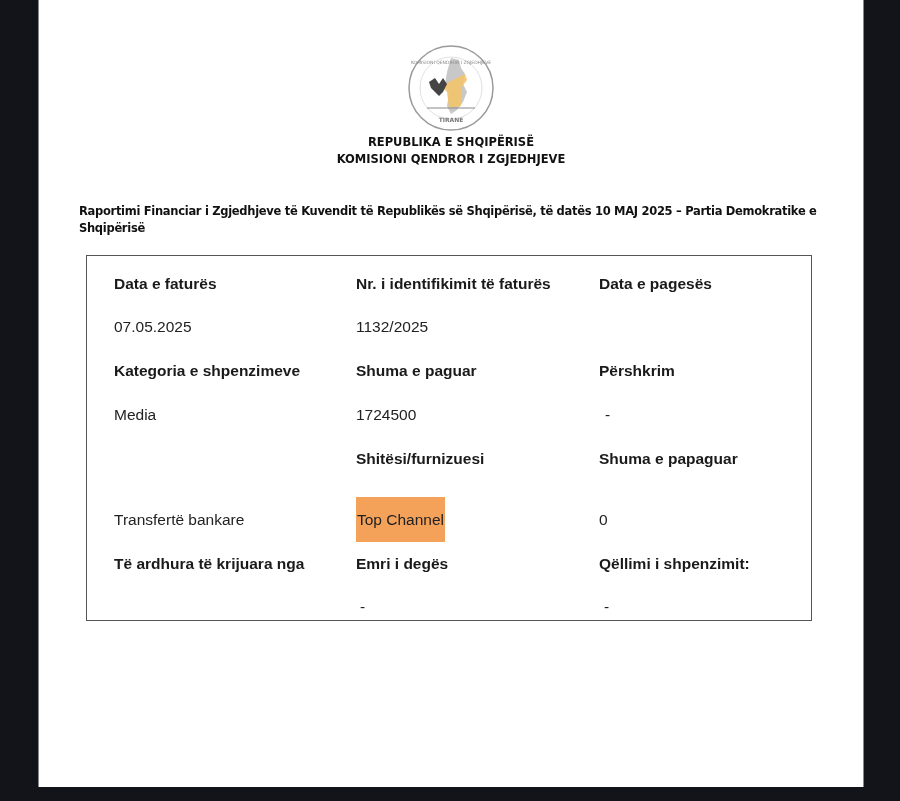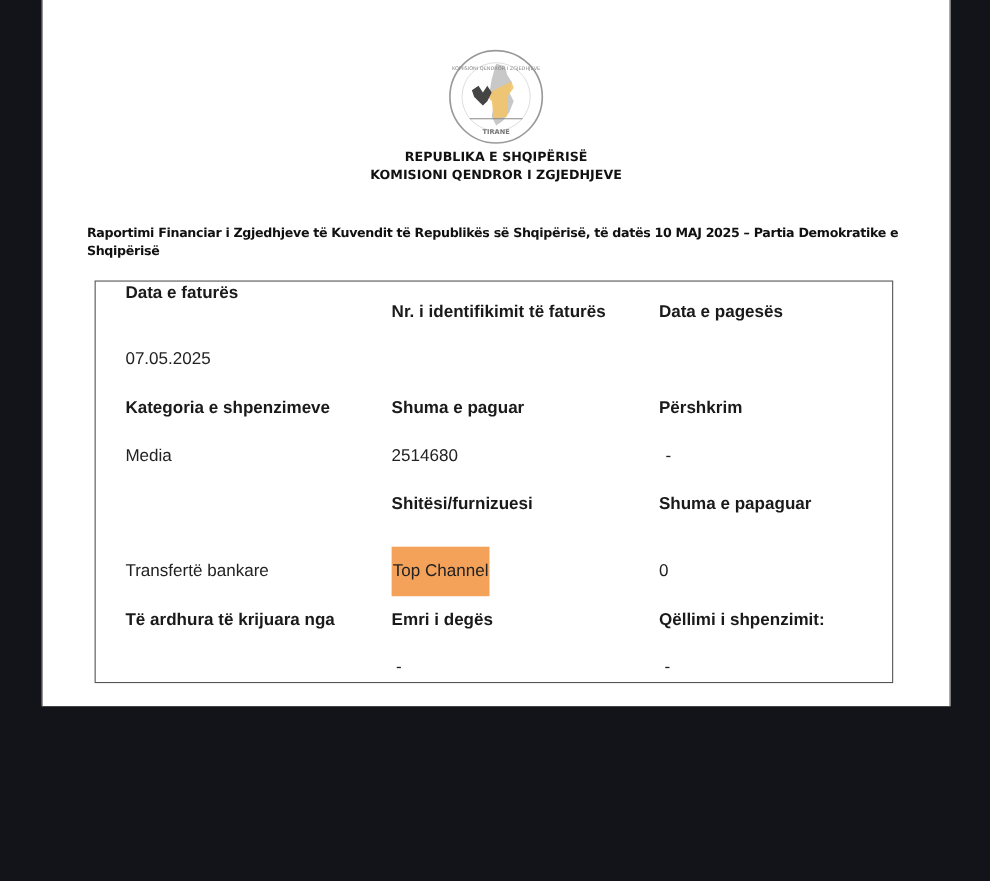--- a/index.html
+++ b/index.html
@@ -1,21 +1,21 @@
 <!DOCTYPE html>
 <html><head>
 <meta charset="utf-8">
 <style>
   html, body { margin:0; padding:0; }
   body {
     width:900px; height:801px; background:#121419; position:relative; overflow:hidden;
     font-family:"Liberation Sans", sans-serif;
   }
   .page {
-    position:absolute; left:38px; top:0; width:824px; height:642px; background:#ffffff;
+    position:absolute; left:38px; top:0; width:824px; height:787px; background:#ffffff;
     border-left:1px solid #888; border-right:1px solid #888;
   }
   .logo {
     position:absolute; left:368px; top:44px; width:88px; height:88px;
   }
   .org {
     position:absolute; left:0; width:824px; text-align:center;
     font-family:"DejaVu Sans", sans-serif; font-weight:bold; font-size:11.5px; color:#111;
   }
   .org1 { top:135px; }
@@ -56,30 +56,31 @@
     </svg>
   </div>
 
   <div class="org org1">REPUBLIKA E SHQIPËRISË</div>
   <div class="org org2">KOMISIONI QENDROR I ZGJEDHJEVE</div>
 
   <div class="report-title">Raportimi Financiar i Zgjedhjeve të Kuvendit të Republikës së Shqipërisë, të datës 10 MAJ 2025 – Partia Demokratike e Shqipërisë</div>
 
   <div class="box">
 
-    <div class="cell hdr c1" style="top:2px">Data e faturës</div>
+    <div class="cell hdr c1" style="top:19px">Data e faturës</div>
     <div class="cell hdr c2" style="top:19px">Nr. i identifikimit të faturës</div>
     <div class="cell hdr c3" style="top:19px">Data e pagesës</div>
     <div class="cell c1" style="top:62px">07.05.2025</div>
+    <div class="cell c2" style="top:62px">1132/2025</div>
 
     <div class="cell hdr c1" style="top:106px">Kategoria e shpenzimeve</div>
     <div class="cell hdr c2" style="top:106px">Shuma e paguar</div>
     <div class="cell hdr c3" style="top:106px">Përshkrim</div>
     <div class="cell c1" style="top:150px">Media</div>
-    <div class="cell c2" style="top:150px">2514680</div>
+    <div class="cell c2" style="top:150px">1724500</div>
     <div class="cell c3" style="top:150px; left:518px">-</div>
 
     <div class="cell hdr c2" style="top:194px">Shitësi/furnizuesi</div>
     <div class="cell hdr c3" style="top:194px">Shuma e papaguar</div>
     <div class="cell c1" style="top:255px">Transfertë bankare</div>
     <div class="cell c2" style="top:255px"><span class="hl">Top Channel</span></div>
     <div class="cell c3" style="top:255px">0</div>
 
     <div class="cell hdr c1" style="top:299px">Të ardhura të krijuara nga</div>
     <div class="cell hdr c2" style="top:299px">Emri i degës</div>

